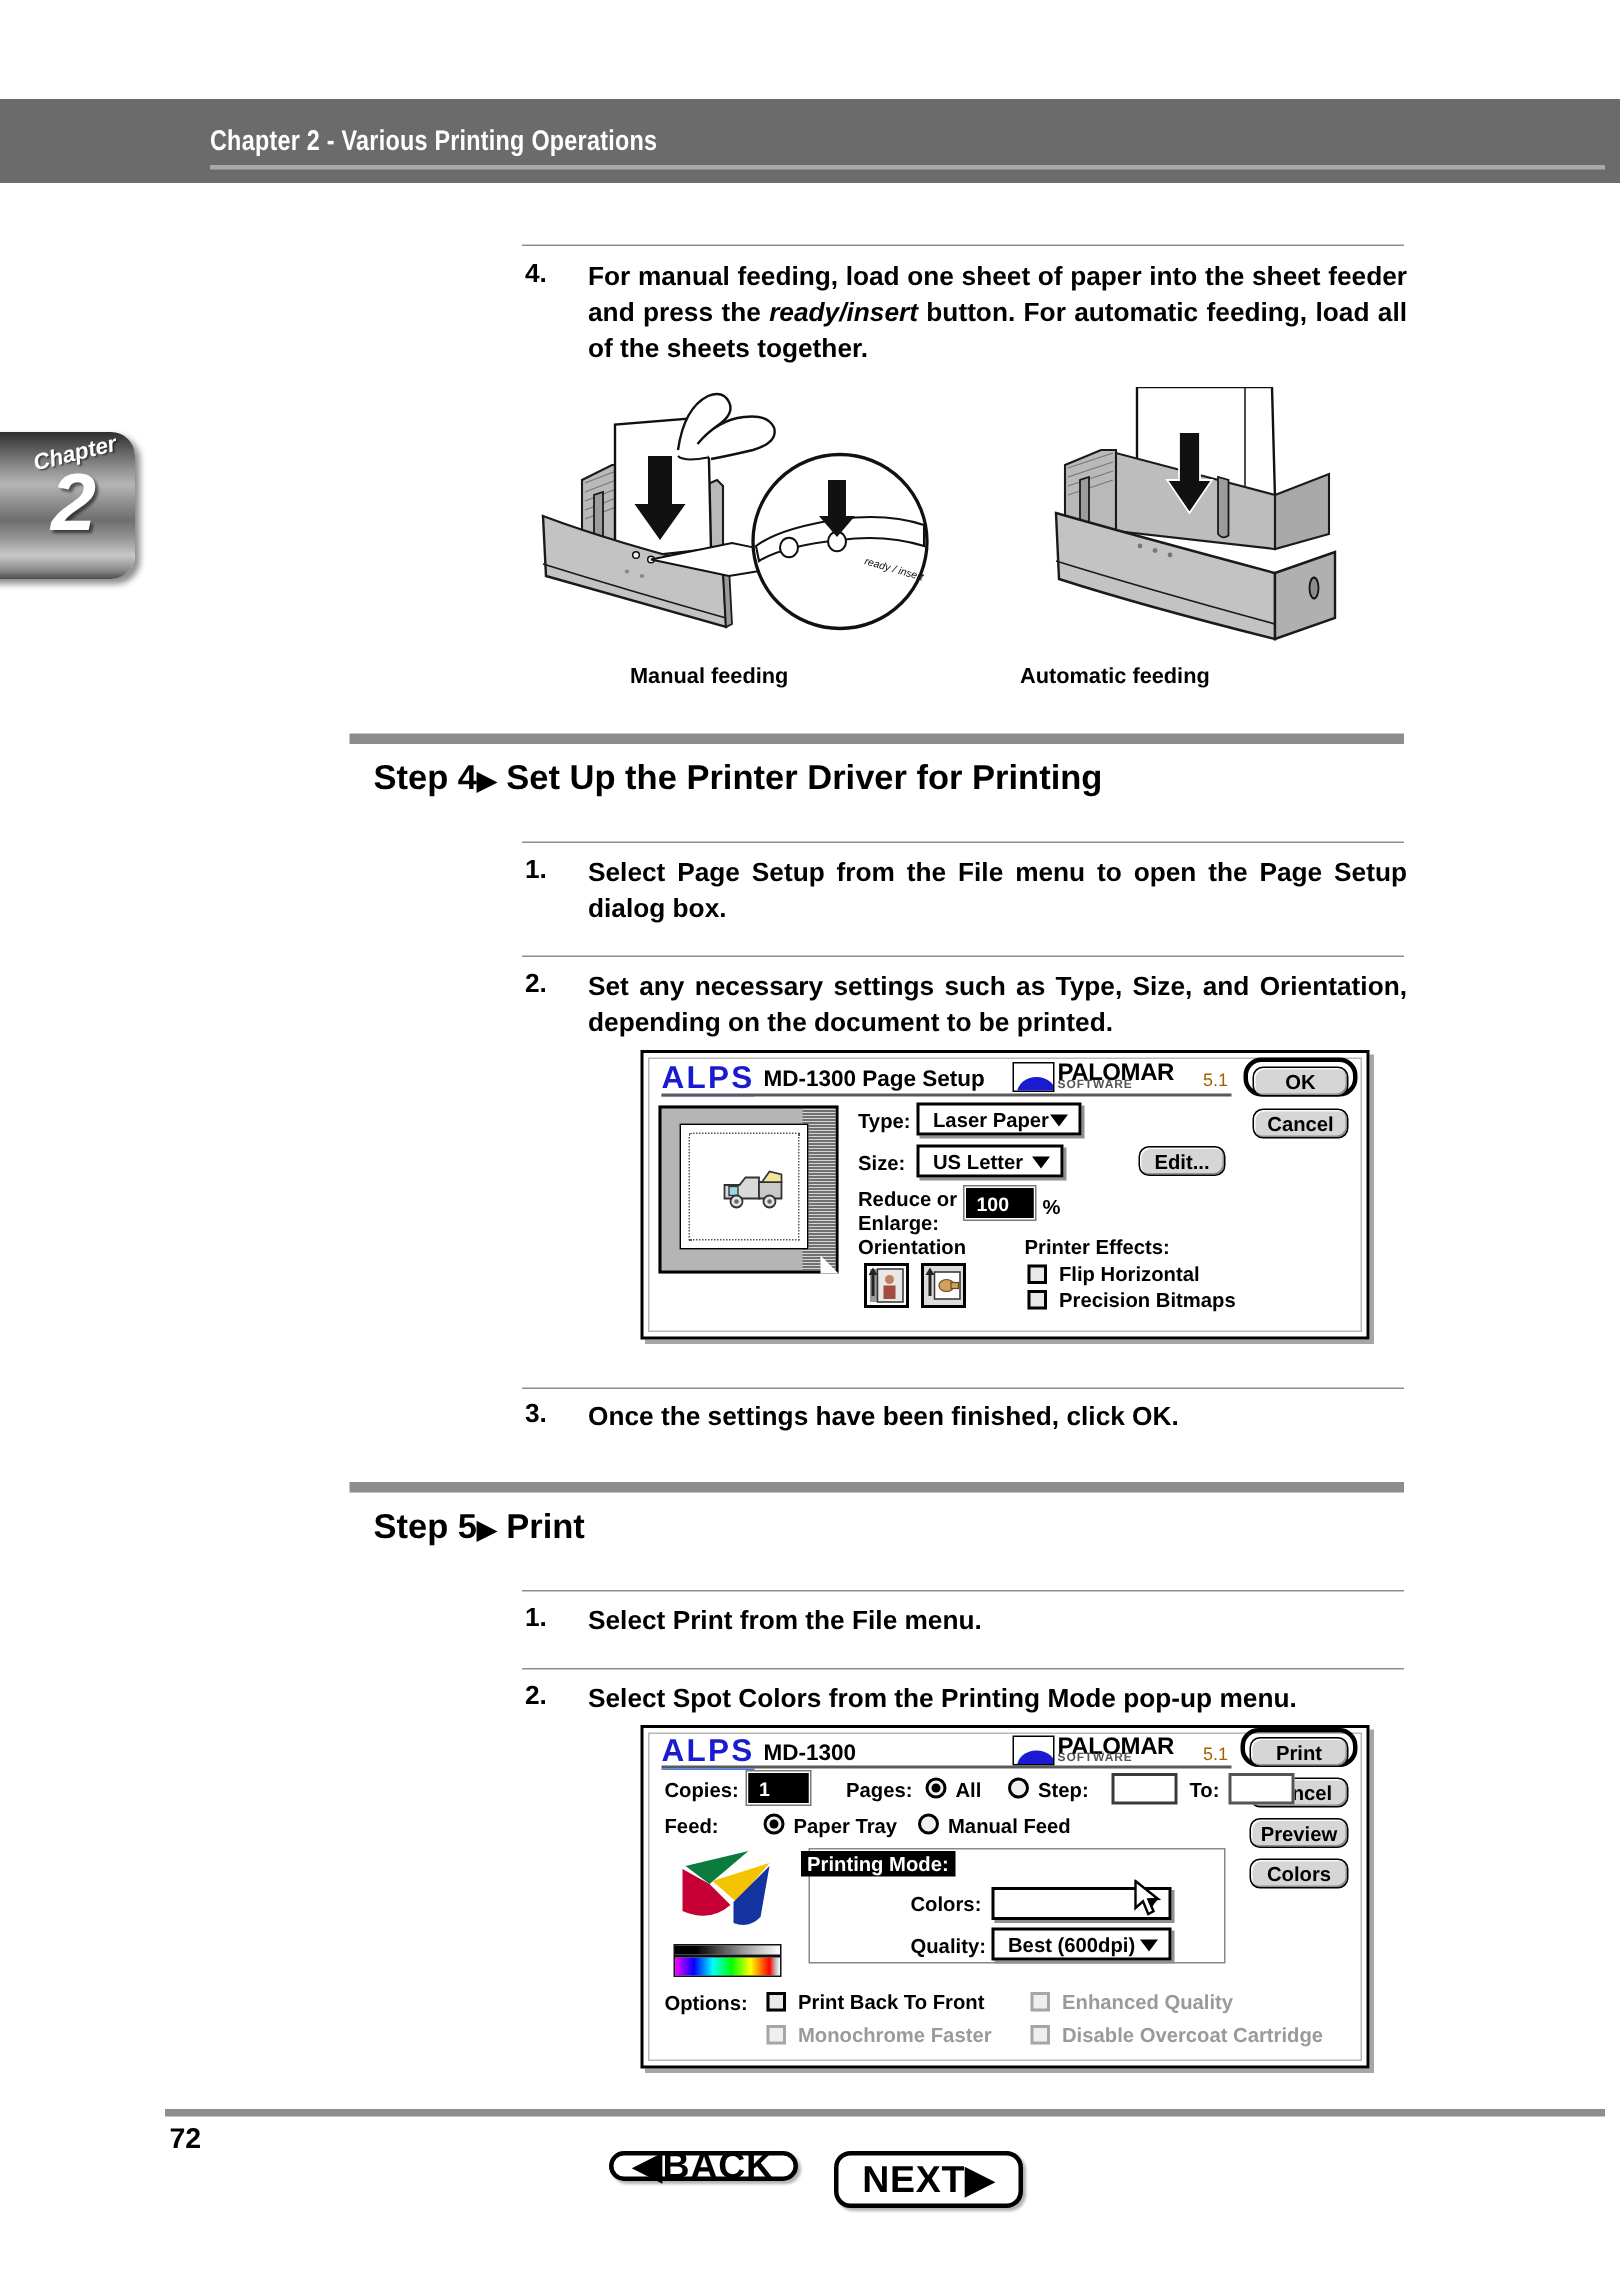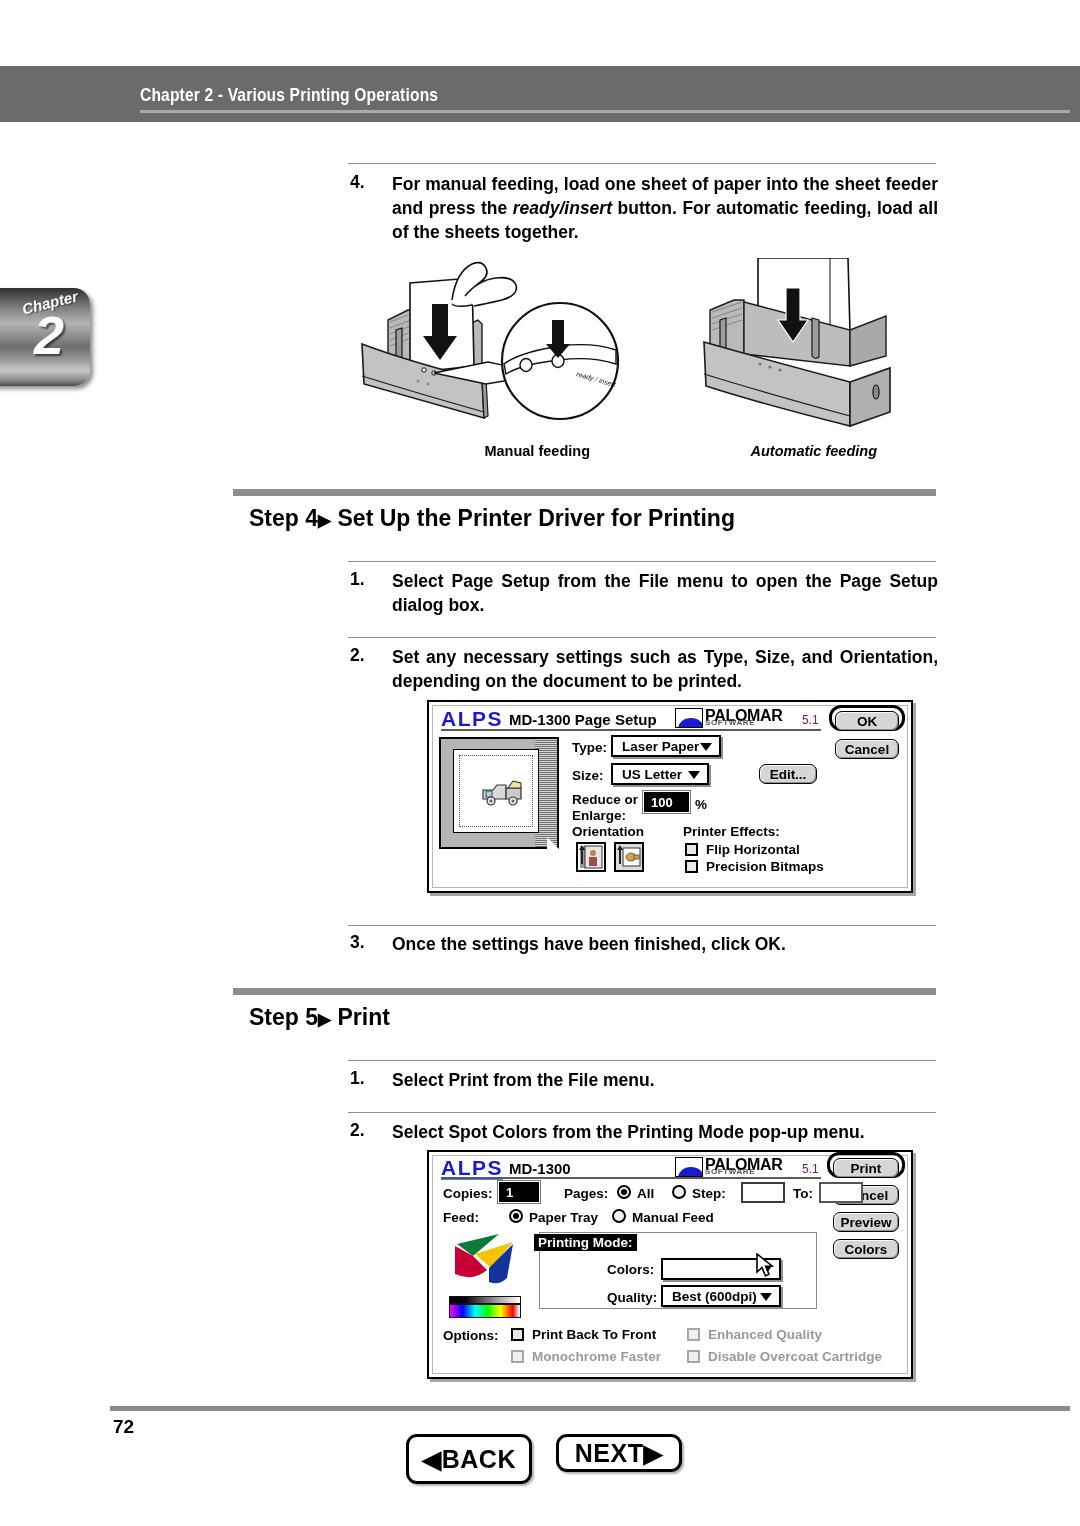--- a/index.html
+++ b/index.html
@@ -77,21 +77,21 @@
   .step-head {
     position: absolute;
     font-size: 23px; font-weight: bold; color: #000;
     white-space: nowrap;
   }
   .step-head .tri { font-size: 17px; }
 
   .figcap {
     position: absolute;
     font-size: 14.5px; font-weight: bold; color: #000;
-    text-align: right;
+    text-align: left;
   }
 
   
   .illus { position: absolute; }
 
   
   .mac-dialog {
     position: absolute;
     background: #ffffff;
     border: 2px solid #000;
@@ -134,21 +134,21 @@
     position: absolute; left: 30px; top: -1px;
     font-size: 16px; font-weight: bold; color: #000;
     letter-spacing: -0.3px;
   }
   .palomar-txt2 {
     position: absolute; left: 30px; top: 10px;
     font-size: 8px; font-weight: bold; color: #555;
     letter-spacing: 0.6px;
   }
   .version {
-    position: absolute; font-size: 12px; color: #701a75;
+    position: absolute; font-size: 12px; color: #a16207;
   }
   .hdr-rule { position: absolute; height: 2px; background: #5a5a5a; }
 
   .mac-btn {
     position: absolute;
     background: #d6d6d6;
     border: 1px solid #000;
     border-radius: 7px;
     font-size: 13.5px; font-weight: bold; color: #000;
     text-align: center;
@@ -393,21 +393,21 @@
   <path d="M4 84 Q60 100 150 124 L150 168 Q62 146 6 128 Z" fill="#c3c3c3" stroke="#1a1a1a" stroke-width="1.6"></path>
   <path d="M150 124 L190 110 L190 154 L150 168 Z" fill="#b0b0b0" stroke="#1a1a1a" stroke-width="1.6"></path>
   <path d="M4 116 Q62 134 150 158" fill="none" stroke="#1a1a1a" stroke-width="1.2"></path>
   <circle cx="60" cy="106" r="1.6" fill="#777"></circle>
   <circle cx="70" cy="109" r="1.6" fill="#777"></circle>
   <circle cx="80" cy="112" r="1.6" fill="#777"></circle>
   <ellipse cx="176" cy="134" rx="3" ry="7" fill="#8c8c8c" stroke="#111" stroke-width="1.2"></ellipse>
 </svg>
 
 <div class="figcap" style="left:420px; top:443px; width:170px;">Manual feeding</div>
-<div class="figcap" style="left:707px; top:443px; width:170px;font-style:italic;">Automatic feeding</div>
+<div class="figcap" style="left:680px; top:443px; width:170px;">Automatic feeding</div>
 
 <div class="thick-rule" style="left:233px; top:489px; width:703px;"></div>
 <div class="step-head" style="left:249px; top:505px;">
   <span>Step 4</span><span class="tri">▶</span>
   <span>Set Up the Printer Driver for Printing</span>
 </div>
 
 <div class="rule" style="left:348px; top:561px; width:588px;"></div>
 <div class="num-marker" style="left:350px; top:569px;">1.</div>
 <div class="numbered justify" style="left:392px; top:569px; width:546px;">Select Page Setup from the File menu to open the Page Setup dialog box.</div>
@@ -582,14 +582,14 @@
   <div class="checkbox dim" style="left:258px; top:176px;"></div>
   <div class="dlg-label dim" style="left:279px; top:175px;">Enhanced Quality</div>
   <div class="checkbox dim" style="left:82px; top:198px;"></div>
   <div class="dlg-label dim" style="left:103px; top:197px;">Monochrome Faster</div>
   <div class="checkbox dim" style="left:258px; top:198px;"></div>
   <div class="dlg-label dim" style="left:279px; top:197px;">Disable Overcoat Cartridge</div>
 </div>
 
 <div class="footer-rule"></div>
 <div class="page-no">72</div>
-<div class="navbtn" style="left:406px; top:1434px; width:126px; height:50px;">◀BACK</div>
+<div class="navbtn" style="left:406px; top:1434px; width:126px; height:20px;">◀BACK</div>
 <div class="navbtn" style="left:556px; top:1434px; width:126px; height:38px;">NEXT▶</div>
 
 </body></html>

